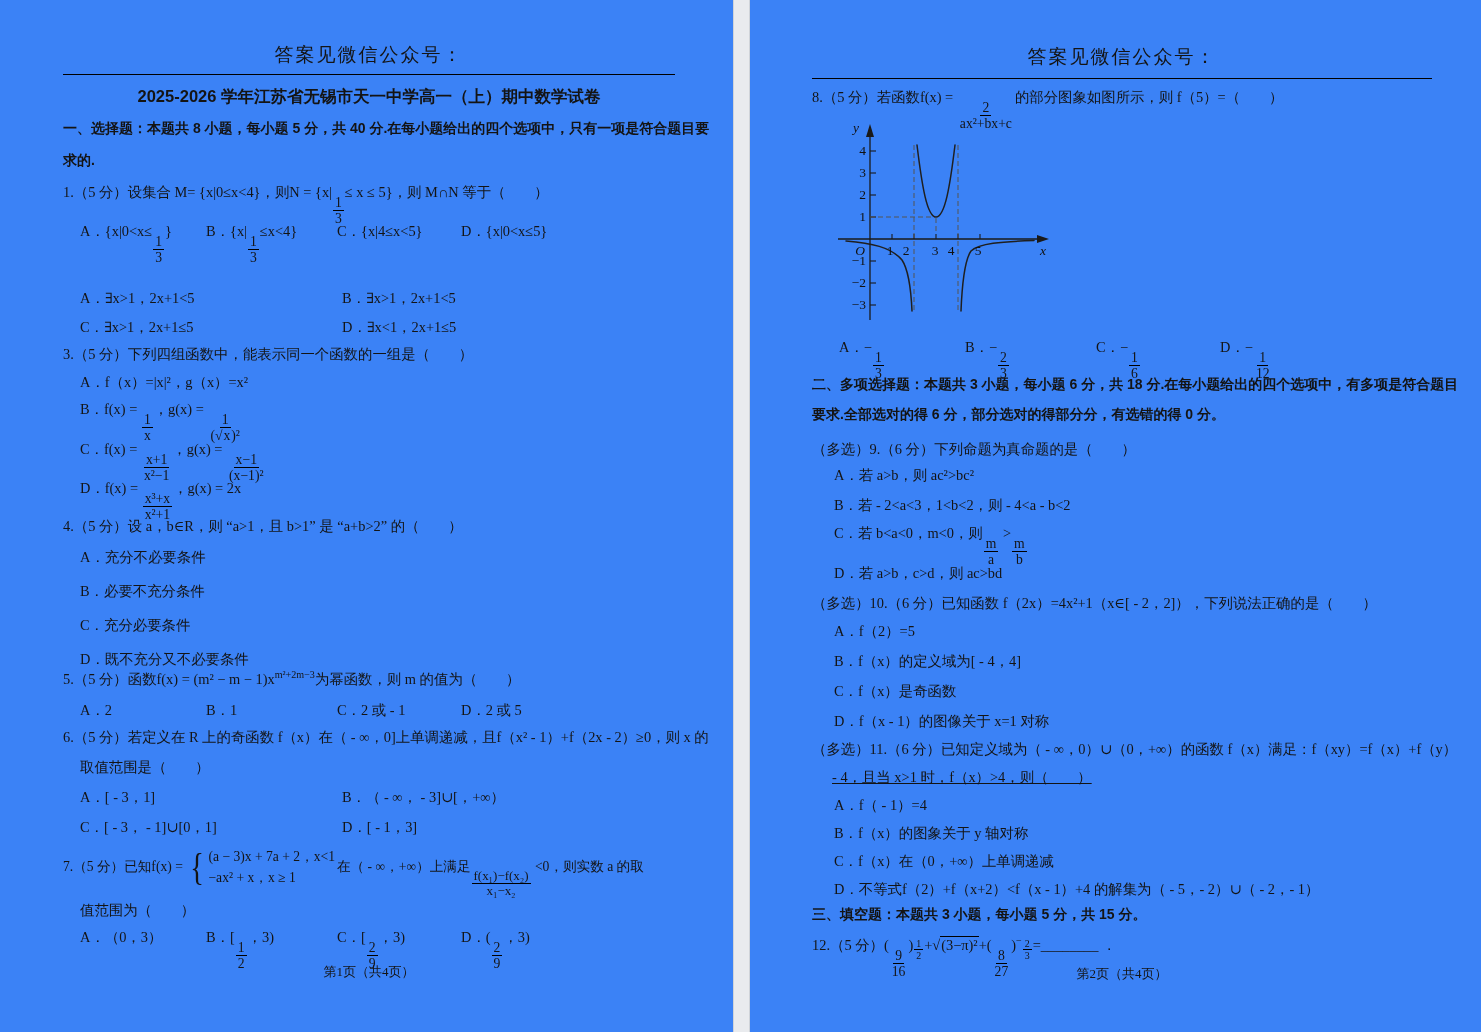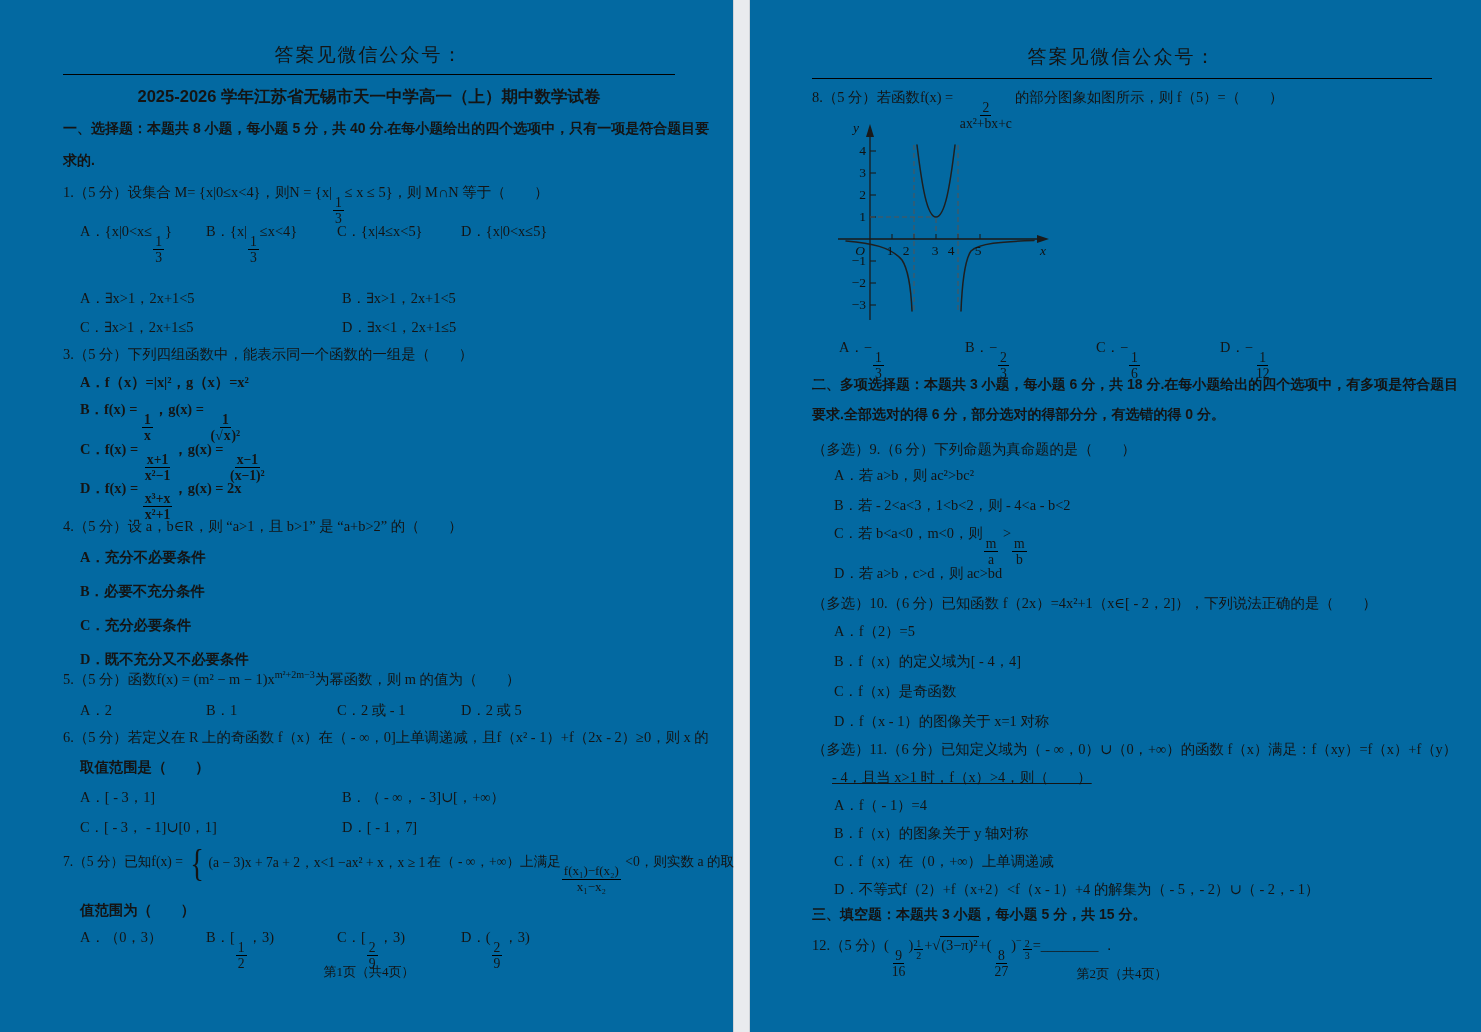--- a/index.html
+++ b/index.html
@@ -1,28 +1,28 @@
 <!DOCTYPE html>
 <html><head>
 <meta charset="utf-8">
 <style>
   html,body{margin:0;padding:0;width:1481px;height:1032px;overflow:hidden;
     background:#e9ebee;font-family:"Liberation Serif","DejaVu Serif",serif;color:#141414;}
-  .page{position:absolute;top:0;bottom:0;background:#0369a1;}
+  .page{position:absolute;top:0;bottom:0;background:#3b82f6;}
   #pageL{left:0;width:733px;border-right:1px solid #cfd3d8;}
   #pageR{left:749px;width:732px;border-left:1px solid #cfd3d8;}
   .b{position:absolute;font-size:14.4px;white-space:nowrap;}
   #pageL .b{left:63px;width:612px;}
   #pageR .b{left:62px;width:620px;}
   .ctr{text-align:center;}
   .pghead{font-size:19px;letter-spacing:2px;}
   .rule{border-top:1.8px solid #000;height:0;}
   .title{font-family:"Liberation Sans",sans-serif;font-weight:700;font-size:16.5px;}
   .hd{font-family:"Liberation Sans",sans-serif;font-weight:700;font-size:14px;}
-  .ind{padding-left:17px;font-weight:bold;}
+  .ind{padding-left:17px;}
   .ind2{padding-left:20px;text-decoration:underline;}
   .indr{padding-left:22px;}
   .o4{display:flex;padding-left:17px;}
   .o4r{display:flex;padding-left:27px;}
   .o4 > span:nth-child(1),.o4r > span:nth-child(1){width:126px;}
   .o4 > span:nth-child(2),.o4r > span:nth-child(2){width:131px;}
   .o4 > span:nth-child(3),.o4r > span:nth-child(3){width:124px;}
   .o4 > span:nth-child(4),.o4r > span:nth-child(4){flex:1;}
   .o2{display:flex;padding-left:17px;}
   .o2 > span:nth-child(1){width:262px;}
@@ -31,21 +31,21 @@
   
   .frac{display:inline-flex;flex-direction:column;align-items:center;vertical-align:-0.7em;
         line-height:1.12;font-size:0.95em;margin:0 1px;text-align:center;}
   .frac .fn{border-bottom:1px solid #000;padding:0 2px;}
   .frac .fd{padding:0 2px;}
   sup{font-size:0.7em;line-height:0;}
   sup .frac{font-size:0.98em;vertical-align:-0.25em;}
   .sqrt .ol{border-top:1px solid #000;padding:0 1px;}
   .pw{display:inline-flex;align-items:center;vertical-align:middle;margin:0 2px;}
   .pw .brace{font-size:38px;font-weight:300;line-height:0.8;margin-right:2px;transform:scaleX(.75);}
-  .pw .rows{display:inline-flex;flex-direction:row;gap:3px;text-align:left;}
+  .pw .rows{display:inline-flex;flex-direction:column;gap:3px;text-align:left;}
   
   .gaxis{stroke:#1a1a1a;stroke-width:1.3;fill:none;}
   .gtick{stroke:#1a1a1a;stroke-width:1.1;}
   .gdash{stroke:#555;stroke-width:1;stroke-dasharray:5 3;fill:none;}
   .gcurve{stroke:#1f1f1f;stroke-width:1.5;fill:none;stroke-linecap:round;}
   .gtxt{font-size:13.5px;fill:#111;font-family:"Liberation Serif",serif;}
   .gvar{font-style:italic;}
 </style>
 </head>
 <body>
@@ -120,21 +120,21 @@
   </div>
 
   <div class="b" style="top:728px">6.（5 分）若定义在 R 上的奇函数 f（x）在（ - ∞，0]上单调递减，且f（x² - 1）+f（2x - 2）≥0，则 x 的</div>
   <div class="b ind" style="top:758px">取值范围是（　　）</div>
   <div class="b o2" style="top:788px">
     <span>A．[ - 3，1]</span>
     <span>B．（ - ∞， - 3]∪[，+∞）</span>
   </div>
   <div class="b o2" style="top:818px">
     <span>C．[ - 3， - 1]∪[0，1]</span>
-    <span>D．[ - 1，7]</span>
+    <span>D．[ - 1，3]</span>
   </div>
 
   <div class="b fs-s" style="top:848px">7.（5 分）已知f(x) = <span class="pw">
         <span class="brace">{</span>
         <span class="rows">
           <span>(a − 3)x + 7a + 2，x&lt;1</span>
           <span>−ax² + x，x ≥ 1</span>
         </span>
       </span>在（ - ∞，+∞）上满足<span class="frac">
         <span class="fn">f(x₁)−f(x₂)</span>

